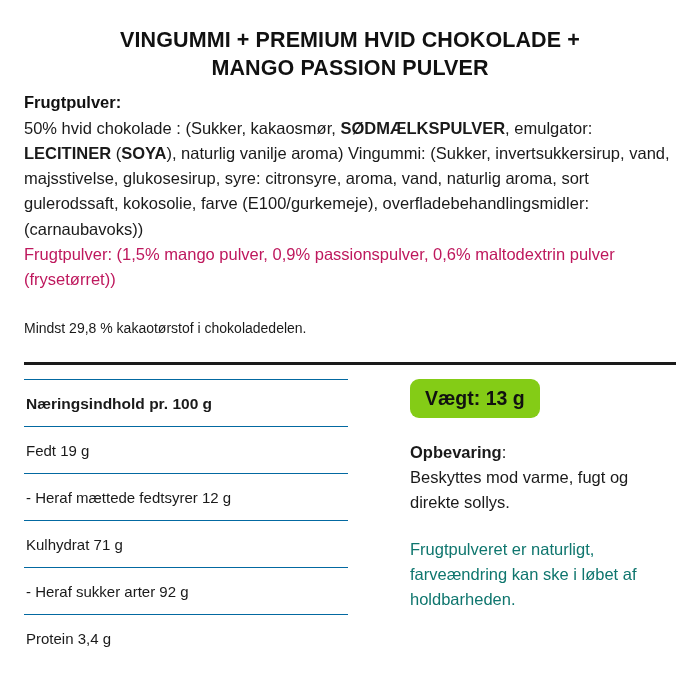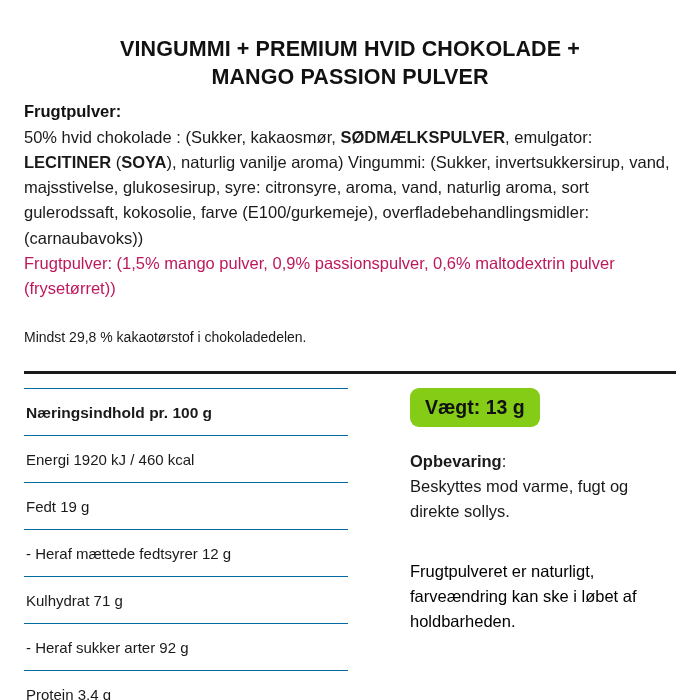--- a/index.html
+++ b/index.html
@@ -11,21 +11,21 @@
     height: 700px;
     background: #ffffff;
     font-family: "Liberation Sans", sans-serif;
     color: #1a1a1a;
     overflow: hidden;
   }
   .label-root {
     width: 700px;
     height: 494px;
     box-sizing: border-box;
-    padding: 17px 24px;
+    padding: 8px 24px;
     position: relative;
   }
 
   
   .product-title {
     text-align: center;
     font-size: 21.5px;
     font-weight: bold;
     line-height: 1.32;
     letter-spacing: 0.1px;
@@ -123,24 +123,24 @@
     margin-top: 22px;
     font-size: 16.5px;
     line-height: 1.5;
     color: #1a1a1a;
     max-width: 250px;
   }
   .storage-heading {
     font-weight: bold;
   }
   .storage-note {
-    margin-top: 36px;
+    margin-top: 23px;
     font-size: 16.5px;
     line-height: 1.5;
-    color: #000000;
+    color: #0f766e;
     max-width: 250px;
   }
 </style>
 </head>
 <body>
 
 <div class="label-root">
 
   <h1 class="product-title">
     <span>VINGUMMI + PREMIUM HVID CHOKOLADE +</span>
@@ -160,23 +160,20 @@
 
   <div class="columns">
 
     <div class="col-left">
       <table class="nutrition-table">
         <tbody>
           <tr class="header-row">
             <td>Næringsindhold pr. 100 g</td>
           </tr>
           <tr>
-            <td>Energi 1920 kJ / 460 kcal</td>
-          </tr>
-          <tr>
             <td>Fedt 19 g</td>
           </tr>
           <tr>
             <td>- Heraf mættede fedtsyrer 12 g</td>
           </tr>
           <tr>
             <td>Kulhydrat 71 g</td>
           </tr>
           <tr>
             <td>- Heraf sukker arter 92 g</td>

